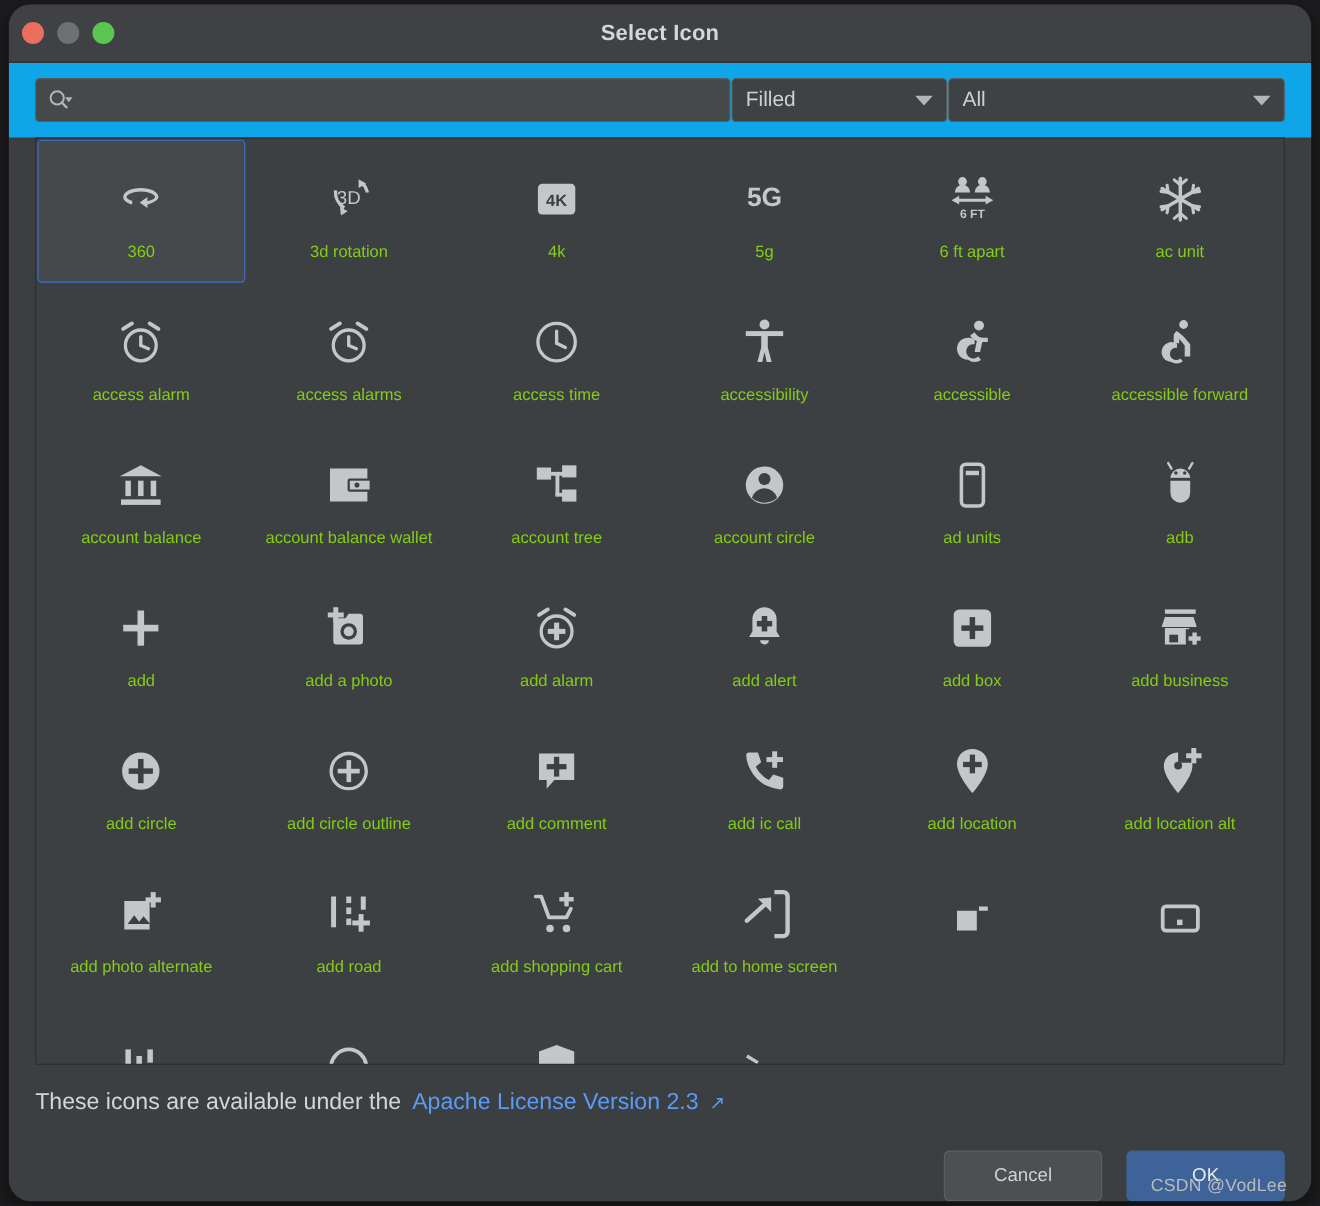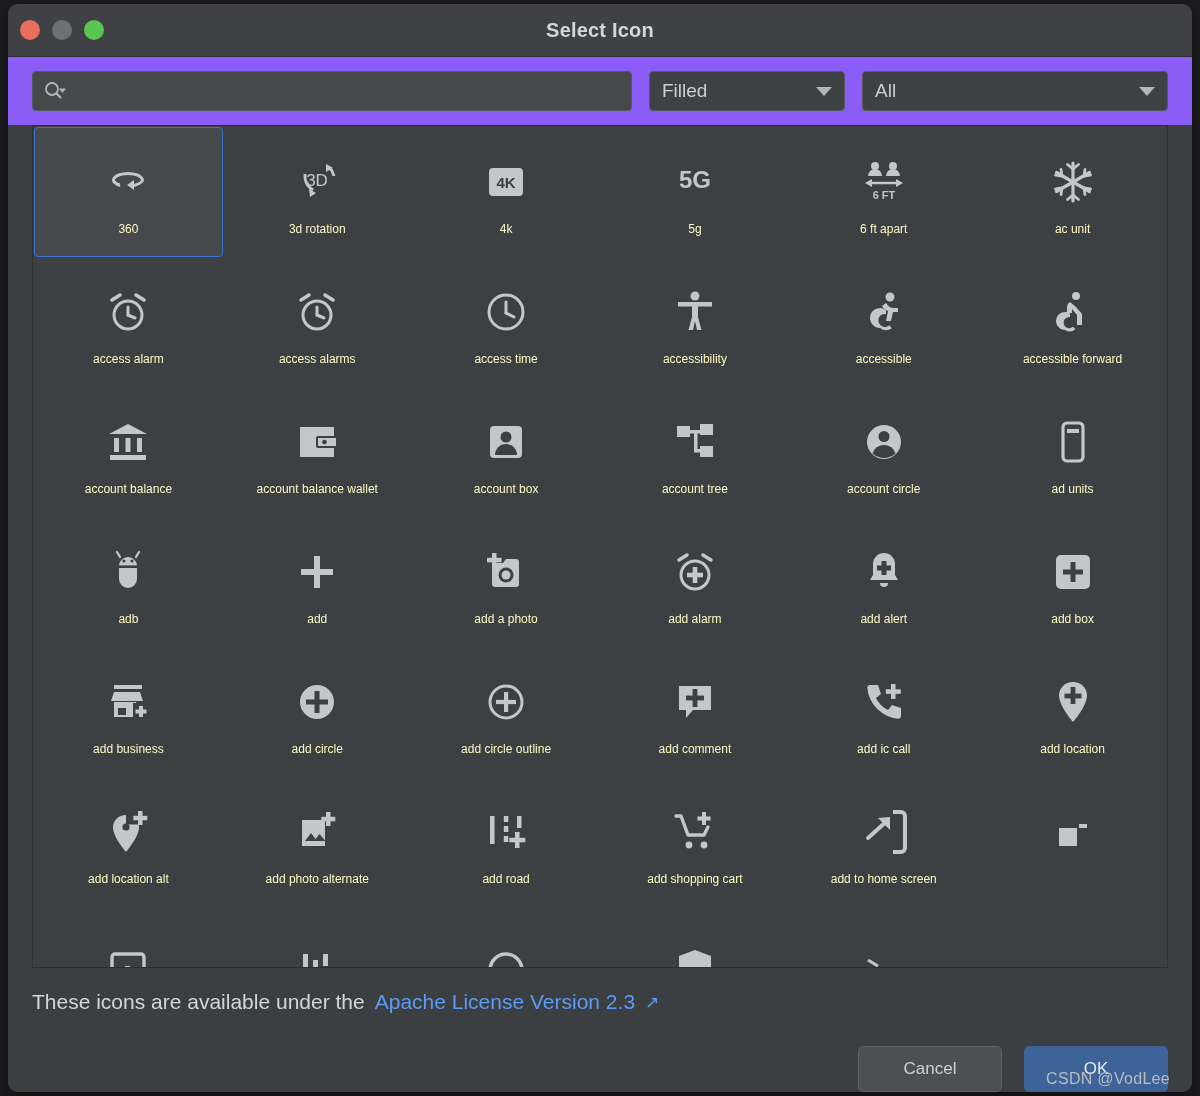--- a/index.html
+++ b/index.html
@@ -8,21 +8,21 @@
     width: 1200px; height: 1096px;
     background: #1d1d1f;
     font-family: "Liberation Sans", sans-serif;
     overflow: hidden;
   }
   #window {
     position: absolute;
     left: 8px; top: 4px;
     width: 1184px; height: 1088px;
     background: #3c3f41;
-    border-radius: 10px;
+    border-radius: 20px;
     overflow: hidden;
     box-shadow: 0 6px 24px rgba(0,0,0,0.55);
     display: flex;
     flex-direction: column;
   }
   
   #titlebar {
     position: relative;
     height: 53px;
     background: #3f4144;
@@ -50,22 +50,22 @@
     font-weight: bold;
     letter-spacing: .2px;
   }
   
   #toolbar {
     flex: 0 0 auto;
     height: 68px;
     padding: 0 24px;
     display: flex;
     align-items: center;
-    gap: 17px;
-    background: #8b5cf6;
+    gap: 1px;
+    background: #0ea5e9;
   }
   #search-box {
     flex: 1 1 auto;
     height: 40px;
     background: #45494a;
     border: 1px solid #585b5d;
     border-radius: 4px;
     display: flex;
     align-items: center;
     padding: 0 10px;
@@ -129,22 +129,22 @@
     background: #45494c;
     border: 1px solid #3c72d0;
   }
   .cell .glyph {
     width: 66px; height: 66px;
     display: flex; align-items: center; justify-content: center;
     color: #c4c7ca;
   }
   .cell .glyph svg { display: block; }
   .cell .cap {
-    color: #fef9c3;
-    font-size: 12px;
+    color: #84cc16;
+    font-size: 15px;
     text-align: center;
     white-space: nowrap;
     line-height: 1;
   }
   
   #footer {
     flex: 0 0 auto;
     padding: 22px 24px 0 24px;
     background: #3c3f41;
   }
@@ -396,30 +396,20 @@
               <rect x="23" y="18" width="20" height="12" rx="2" fill="#3c4042"></rect>
               <rect x="25" y="20" width="18" height="8" fill="#c4c7ca"></rect>
               <circle cx="31.5" cy="24" r="2.3" fill="#3c4042"></circle>
             </svg>
           </div>
           <div class="cap">account balance wallet</div>
         </div>
         <div class="cell">
           <div class="glyph">
             <svg width="48" height="48" viewBox="0 0 48 48">
-              <rect x="8" y="8" width="32" height="32" rx="4" fill="#c4c7ca"></rect>
-              <circle cx="24" cy="19" r="5.5" fill="#3c4042"></circle>
-              <path d="M13 37a11 11 0 0 1 22 0z" fill="#3c4042"></path>
-            </svg>
-          </div>
-          <div class="cap">account box</div>
-        </div>
-        <div class="cell">
-          <div class="glyph">
-            <svg width="48" height="48" viewBox="0 0 48 48">
               <rect x="6" y="8" width="13" height="11" fill="#c4c7ca"></rect>
               <rect x="29" y="6" width="13" height="11" fill="#c4c7ca"></rect>
               <rect x="29" y="28" width="13" height="11" fill="#c4c7ca"></rect>
               <rect x="19" y="12" width="12" height="3.5" fill="#c4c7ca"></rect>
               <rect x="23" y="12" width="3.5" height="22" fill="#c4c7ca"></rect>
               <rect x="23" y="31" width="8" height="3.5" fill="#c4c7ca"></rect>
             </svg>
           </div>
           <div class="cap">account tree</div>
         </div>

